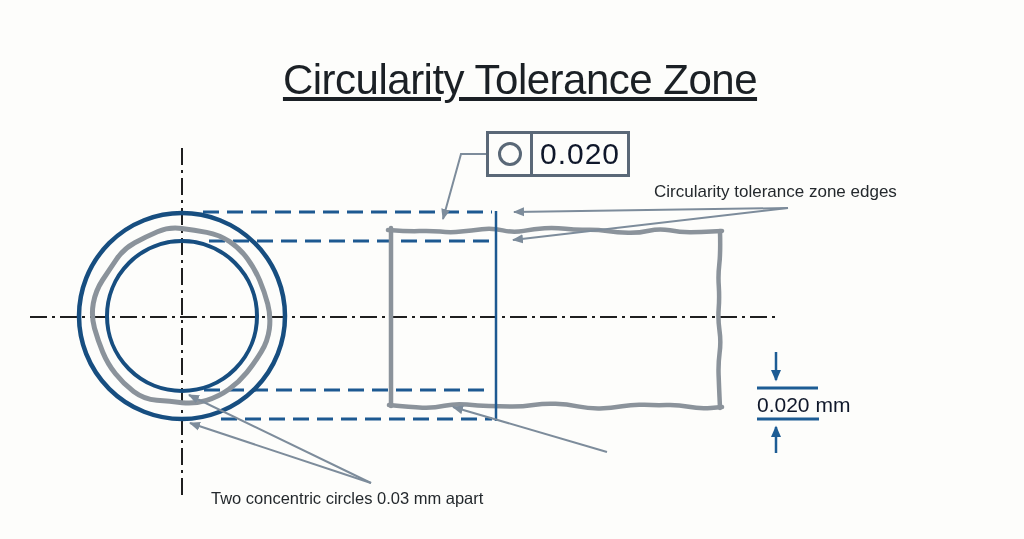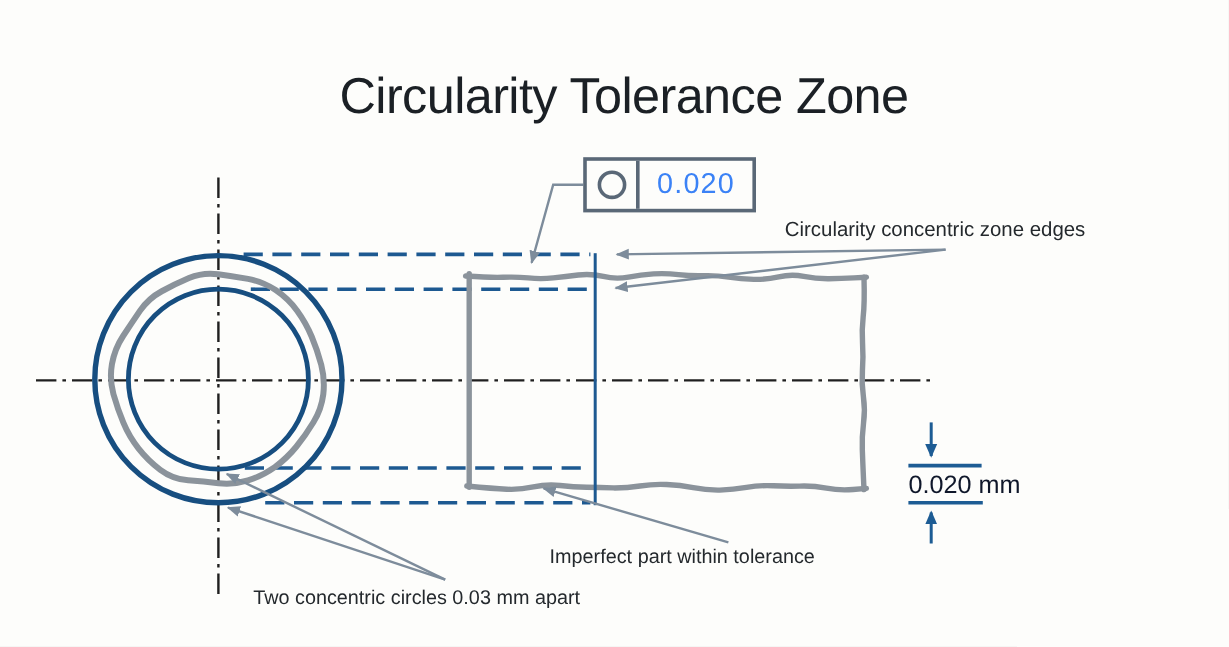--- a/index.html
+++ b/index.html
@@ -5,21 +5,21 @@
   html,body{margin:0;padding:0;background:#e9e9e9;}
   #stage{
     position:relative;width:1024px;height:539px;margin:0 auto;
     background:#fdfdfb;overflow:hidden;
     font-family:"Liberation Sans", sans-serif;
   }
   svg{position:absolute;left:0;top:0;}
   .lbl{position:absolute;white-space:nowrap;color:#24292d;}
   #title{
     left:16px;right:0;top:56px;text-align:center;
-    font-size:42px;color:#1b2025;letter-spacing:-0.5px;
+    font-size:42px;color:#1b2025;letter-spacing:-0.5px;text-decoration:underline;
   }
   #lbl-edges{left:654px;top:182px;font-size:17px;}
   #lbl-imperfect{left:458px;top:455px;font-size:16.5px;}
   #lbl-circles{left:211px;top:489px;font-size:16.5px;}
   #lbl-dim{left:757px;top:393px;font-size:21px;color:#0f172a;}
   
   #fcf{
     position:absolute;left:486px;top:131px;width:144px;height:46px;
     box-sizing:border-box;border:3px solid #5a6877;display:flex;
     background:transparent;
@@ -27,21 +27,21 @@
   #fcf .sym-cell{
     width:44px;box-sizing:border-box;border-right:3px solid #5a6877;
     display:flex;align-items:center;justify-content:center;
   }
   #fcf .ring{
     width:24px;height:24px;border:3.5px solid #5a6877;border-radius:50%;
     box-sizing:border-box;
   }
   #fcf .val-cell{
     flex:1;display:flex;align-items:center;justify-content:center;
-    font-size:24px;color:#3b82f6;letter-spacing:1px;
+    font-size:30px;color:#0f172a;letter-spacing:1px;
   }
 </style>
 </head>
 <body>
 
 <div id="stage">
 
   <svg width="1024" height="539" viewBox="0 0 1024 539">
     <defs>
       <marker id="arrG" markerUnits="userSpaceOnUse" markerWidth="13" markerHeight="12" refX="10" refY="5" orient="auto">
@@ -99,17 +99,16 @@
 
   <div id="title" class="lbl">Circularity Tolerance Zone</div>
 
   <div id="fcf">
     <div class="sym-cell">
       <div class="ring"></div>
     </div>
     <div class="val-cell">0.020</div>
   </div>
 
-  <div id="lbl-edges" class="lbl">Circularity concentric zone edges</div>
-  <div id="lbl-imperfect" class="lbl">Imperfect part within tolerance</div>
+  <div id="lbl-edges" class="lbl">Circularity tolerance zone edges</div>
   <div id="lbl-circles" class="lbl">Two concentric circles 0.03 mm apart</div>
   <div id="lbl-dim" class="lbl">0.020 mm</div>
 </div>
 
 </body></html>

